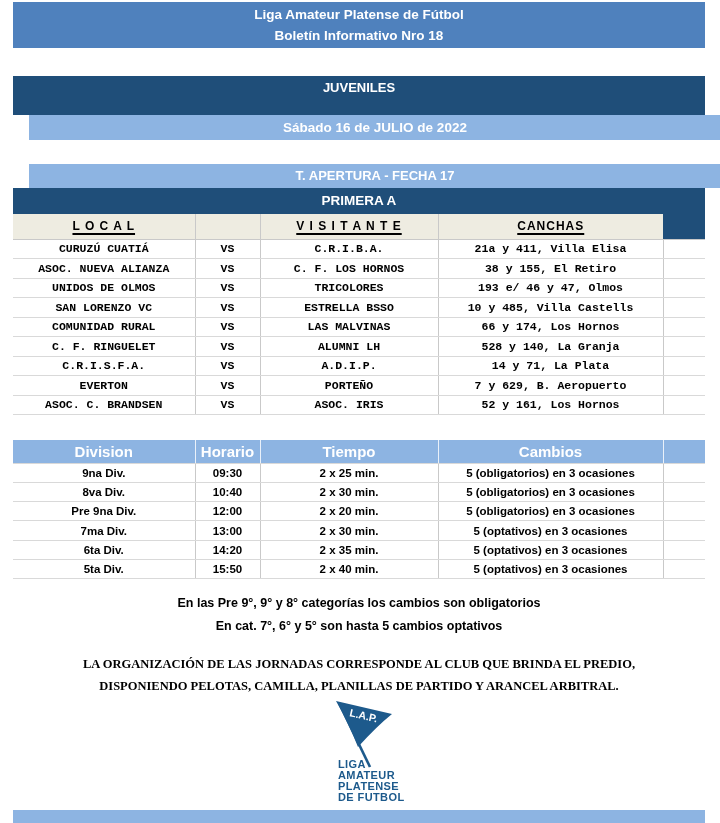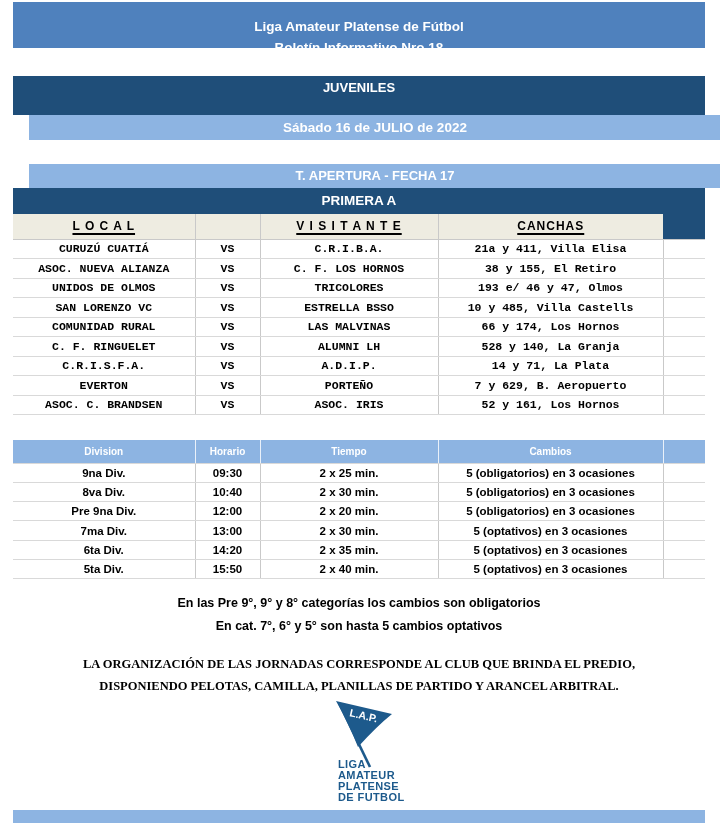--- a/index.html
+++ b/index.html
@@ -2,21 +2,21 @@
 <html><head>
 <meta charset="utf-8">
 <style>
   * { margin:0; padding:0; box-sizing:border-box; }
   html,body { width:720px; height:823px; background:#fff; overflow:hidden;
               font-family:"Liberation Sans", sans-serif; color:#000; }
   .sheet { width:692px; margin:2px 15px 0 13px; }
 
   
   .band { width:692px; text-align:center; color:#fff; font-weight:bold; }
-  .band-top    { height:46px; background:#4F81BD; font-size:13.5px; line-height:21px; padding-top:14px; }
+  .band-top    { height:46px; background:#4F81BD; font-size:13.5px; line-height:21px; padding-top:2px; }
   .band-navy   { background:#1F4E79; }
   .band-light  { background:#8DB4E2;margin-left:16px; }
   .band-juv    { height:39px; line-height:23px; font-size:13px; margin-top:28px; }
   .band-date   { height:25px; line-height:25px; font-size:13.5px; }
   .band-apert  { height:24px; line-height:24px; font-size:13px; margin-top:24px; }
   .band-prim   { height:26px; line-height:26px; font-size:13.5px; }
 
   
   table { border-collapse:collapse; table-layout:fixed; width:692px; }
   col.c1 { width:182px; } col.c2 { width:65px; } col.c3 { width:178px; }
@@ -26,21 +26,21 @@
   td + td { border-left:1px solid #C9C9C9; }
   tr.mrow td { height:19.5px;font-family:Liberation Mono, monospace; }
   tr.srow td { height:19.3px; }
 
   
   tr.mhead td { height:25px; background:#EEECE1; font-size:12px; border-bottom:1px solid #C9C9C9;margin-top:16px; }
   tr.mhead td.navy-corner { background:#1F4E79; border-left:none; }
   .u { text-decoration:underline; text-underline-offset:3px; text-decoration-thickness:1.5px; letter-spacing:1px; }
 
   
-  tr.shead td { height:23px; background:#8DB4E2; color:#fff; font-size:10px;
+  tr.shead td { height:23px; background:#8DB4E2; color:#fff; font-size:15px;
                 border-bottom:1px solid #D9D9D9; }
   tr.shead td + td { border-left:1px solid #EAF1FA; }
 
   .gap-after-matches { height:0; margin-bottom:25px; }
 
   
   .notes { margin-top:13px; text-align:center; font-weight:bold; font-size:12.5px; line-height:22.5px; }
   .orgnote { margin-top:16px; text-align:center; font-weight:bold; font-size:12.5px; line-height:22px;font-family:Liberation Serif, serif; }
 
   

